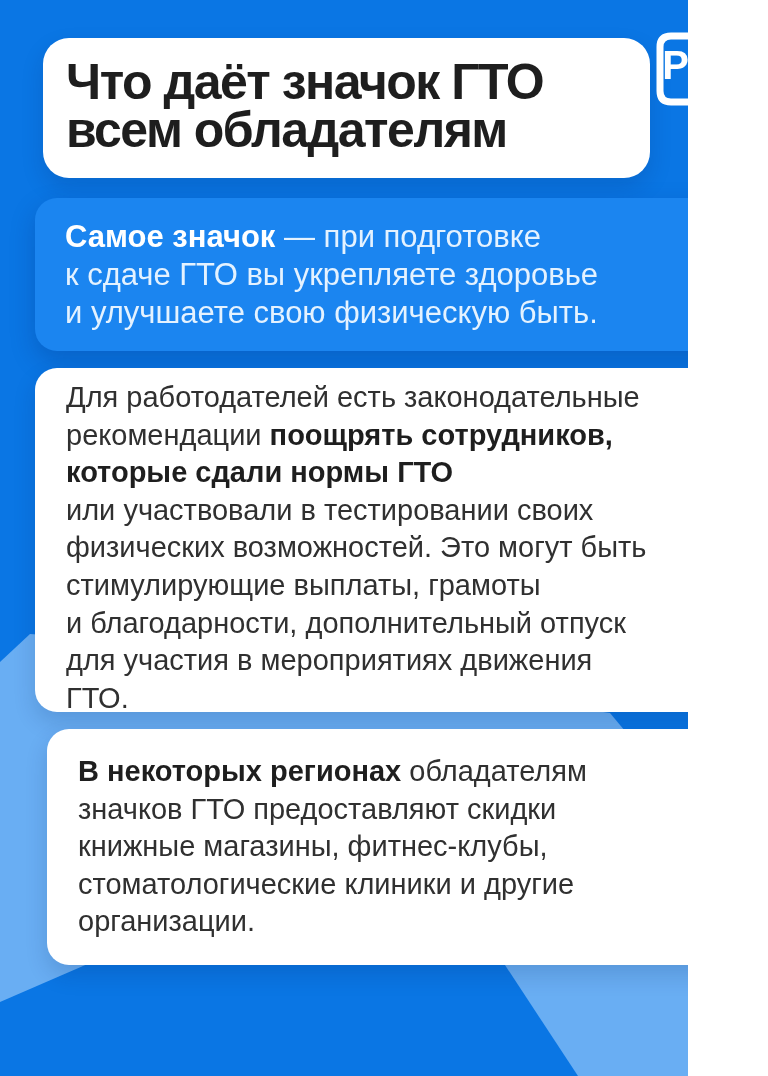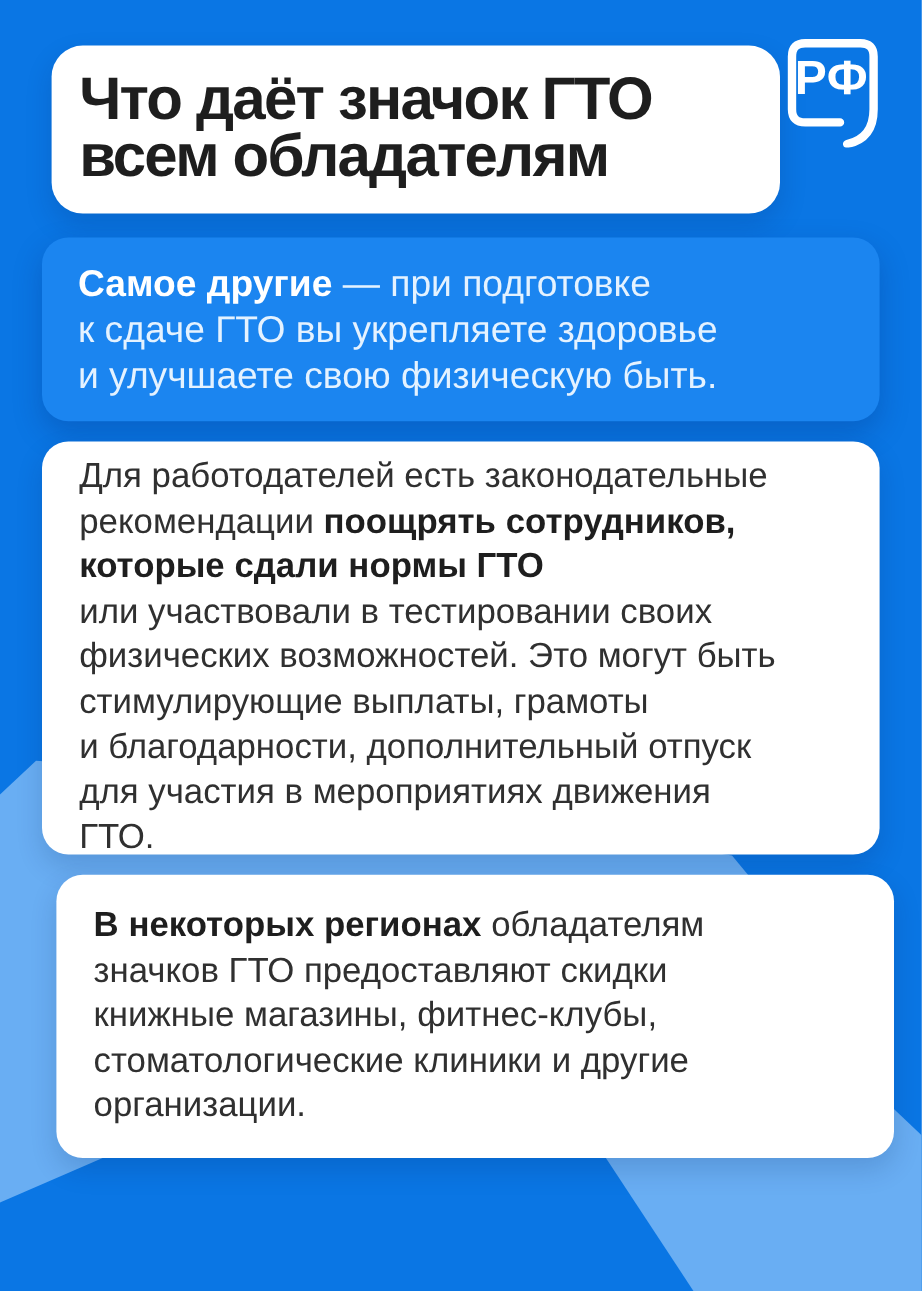--- a/index.html
+++ b/index.html
@@ -1,21 +1,21 @@
 <!DOCTYPE html>
 <html lang="ru" style="--background: #0a76e4; --ribbon: #69aef3; --card-blue: #1b85f0; --card-white: #ffffff; --title-text: #1e1e1e; --body-text: #303030; --inverse-text: #ffffff; --inverse-text-soft: #e4f2ff; --logo: #ffffff;"><head>
 <meta charset="utf-8">
 <style>
   html, body {
     margin: 0;
     padding: 0;
   }
   .page {
     position: relative;
-    width: 768px;
+    width: 688px;
     height: 1076px;
     background: var(--background, #0a76e4);
     overflow: hidden;
     font-family: "Liberation Sans", sans-serif;
   }
   .bg-shapes {
     position: absolute;
     inset: 0;
     width: 768px;
     height: 1076px;
@@ -130,21 +130,21 @@
   </div>
 
   <div class="logo">
     <svg viewBox="0 0 82 92">
       <path d="M 52 89 C 66 86 74 77 74 60 L 74 16 Q 74 5 63 5 L 17 5 Q 6 5 6 16 L 6 60 Q 6 71 17 71 L 46 71" fill="none" stroke="var(--logo, #ffffff)" stroke-width="7" stroke-linecap="round" stroke-linejoin="round"></path>
     </svg>
     <div class="logo-label">РФ</div>
   </div>
 
   <div class="card highlight-card">
-    <p class="body-text"><strong>Самое другие</strong><span> — при подготовке
+    <p class="body-text"><strong>Самое значок</strong><span> — при подготовке
 к сдаче ГТО вы укрепляете здоровье
 и улучшаете свою физическую быть.</span></p>
   </div>
 
   <div class="card employers-card">
     <p class="body-text"><span>Для работодателей есть законодательные
 рекомендации </span><strong>поощрять сотрудников,
 которые сдали нормы ГТО</strong><span>
 или участвовали в тестировании своих
 физических возможностей. Это могут быть

